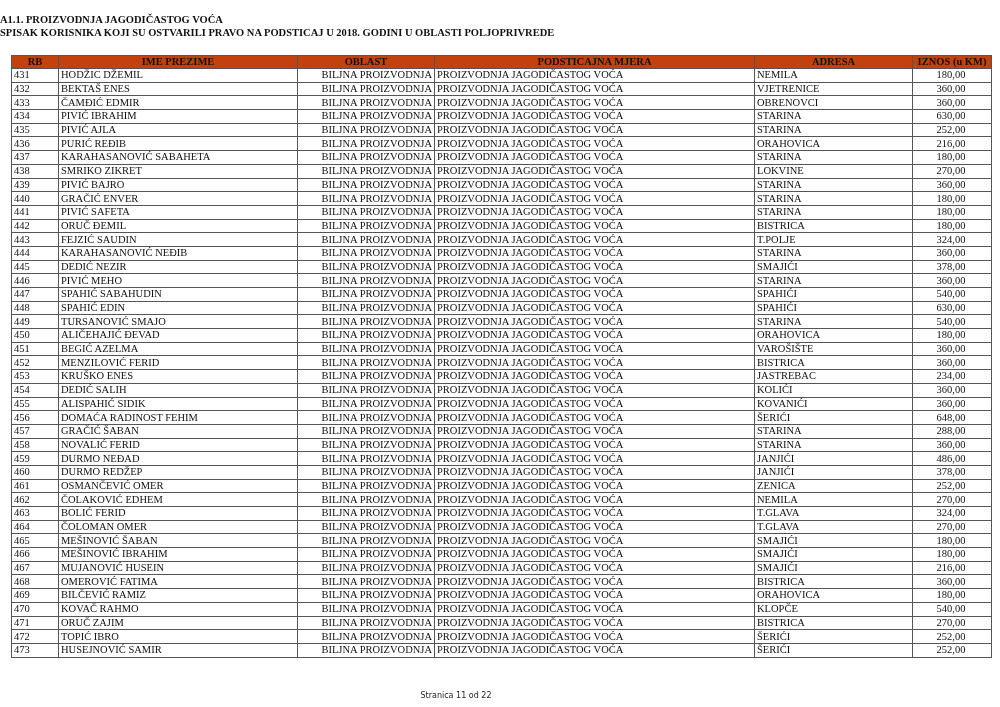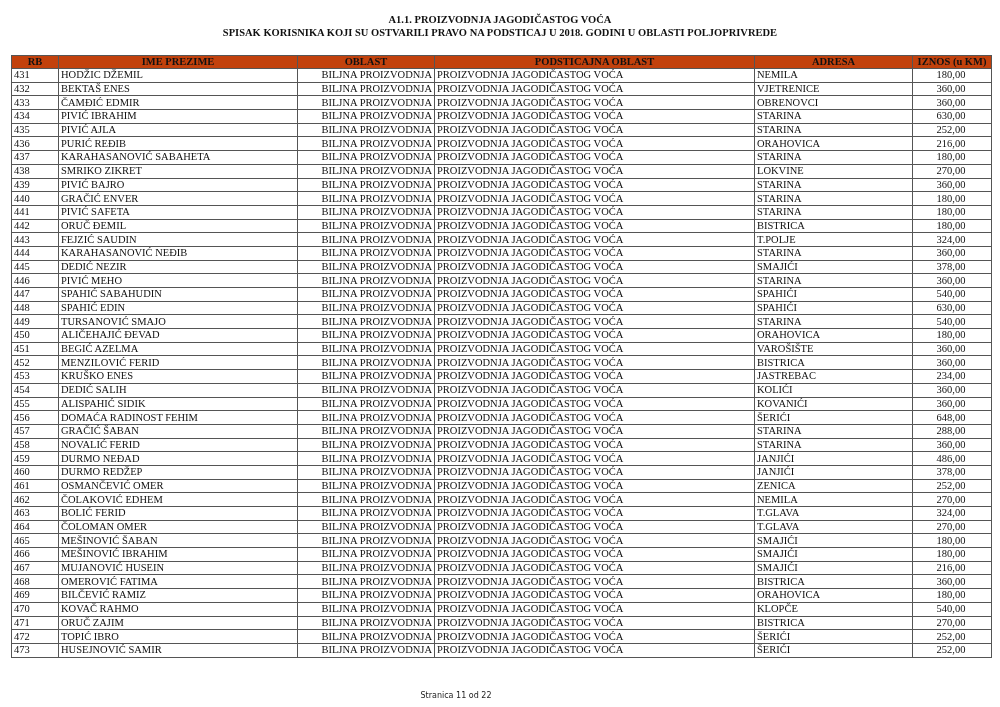--- a/index.html
+++ b/index.html
@@ -1,17 +1,17 @@
 <!DOCTYPE html>
 <html><head>
 <meta charset="utf-8">
 <style>
   html, body { margin: 0; padding: 0; background: #ffffff; }
   body { width: 1000px; height: 707px; position: relative; overflow: hidden; font-family: "Liberation Serif", serif; color: #111; }
-  .title { position: absolute; left: 0; width: 1000px; text-align: center; font-weight: bold; font-size: 10.5px; letter-spacing: 0; font-family: Liberation Serif, serif; }
+  .title { position: absolute; left: 0; width: 1000px; font-weight: bold; font-size: 10.5px; letter-spacing: 0; font-family: Liberation Serif, serif; }
   .title.t1 { top: 14px; }
   .title.t2 { top: 27px; }
   table { position: absolute; left: 11px; top: 55px; border-collapse: collapse; table-layout: fixed; width: 980px; font-size: 10.5px; }
   th, td { border: 1px solid #555; padding: 0 2px; height: 12.7px; line-height: 12px; white-space: nowrap; overflow: hidden; }
   th { background: #c2410c; font-weight: bold; text-align: center; height: 12px; }
   td.rb { text-align: left; }
   td.name, td.mjera, td.adresa { text-align: left; }
   td.oblast { text-align: right; }
   td.iznos { text-align: center; padding-left: 0; }
   .footer { position: absolute; top: 691px; left: 0; width: 912px; text-align: center; font-family: "DejaVu Sans", sans-serif; font-size: 8px; color: #222; }
@@ -29,21 +29,21 @@
     <col style="width:137px">
     <col style="width:320px">
     <col style="width:158px">
     <col style="width:79px">
   </colgroup>
   <thead>
     <tr>
       <th>RB</th>
       <th>IME PREZIME</th>
       <th>OBLAST</th>
-      <th>PODSTICAJNA OBLAST</th>
+      <th>PODSTICAJNA MJERA</th>
       <th>ADRESA</th>
       <th>IZNOS (u KM)</th>
     </tr>
   </thead>
   <tbody id="tbody">
       <tr>
         <td class="rb">431</td>
         <td class="name">HODŽIC DŽEMIL</td>
         <td class="oblast">BILJNA PROIZVODNJA</td>
         <td class="mjera">PROIZVODNJA JAGODIČASTOG VOĆA</td>

